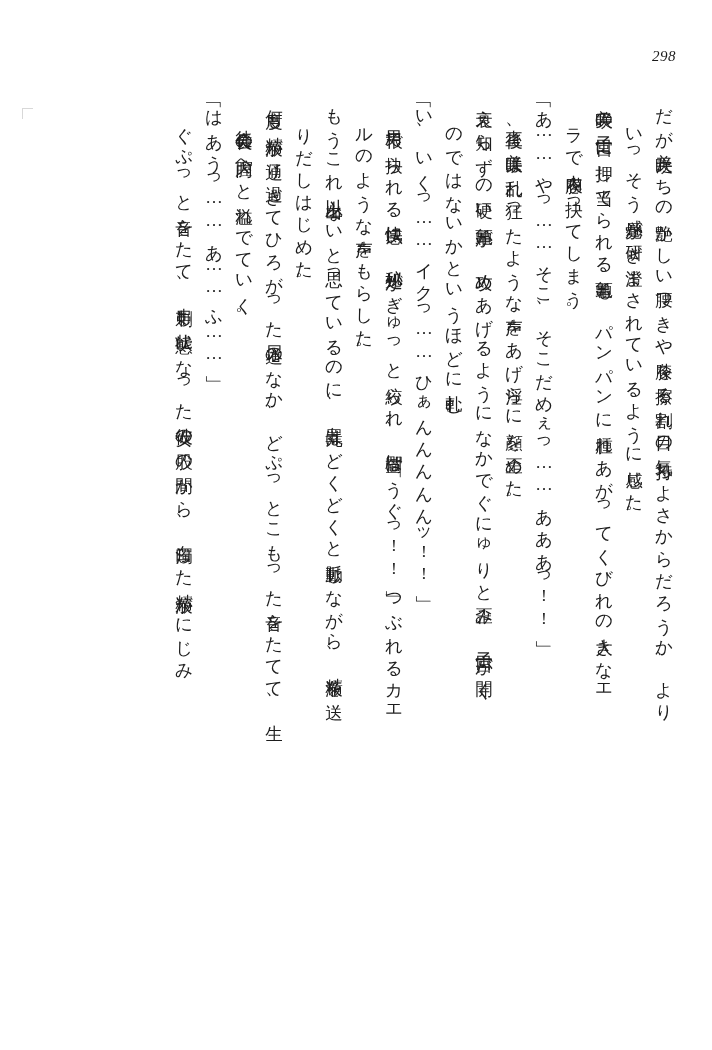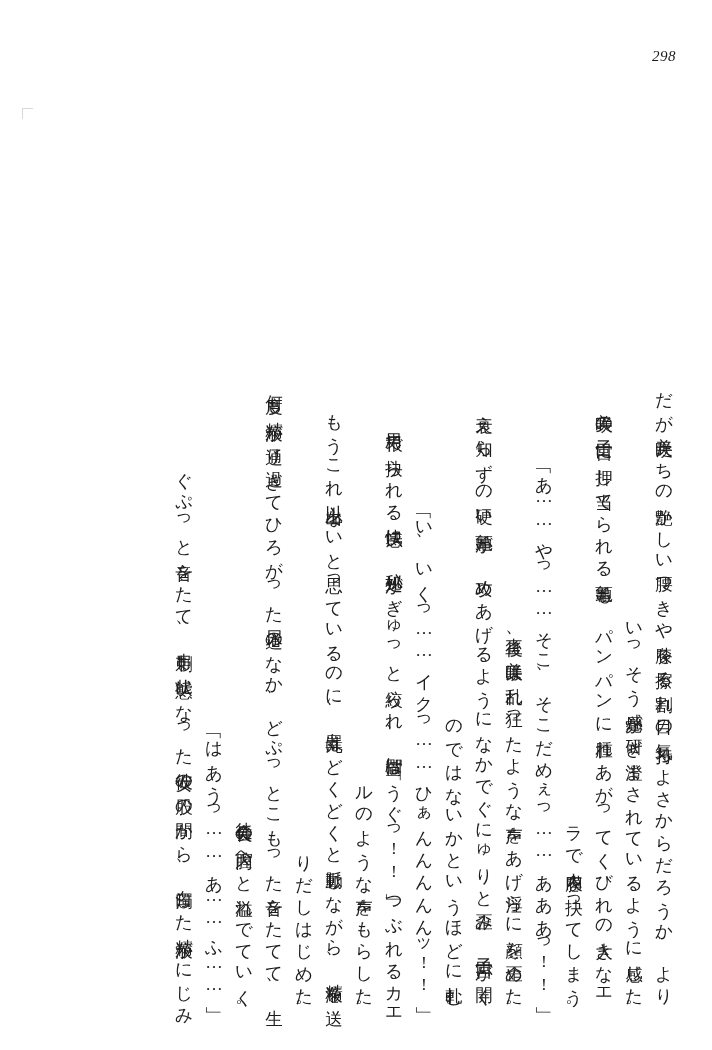--- a/index.html
+++ b/index.html
@@ -10,21 +10,20 @@
   body {
     font-family: "Liberation Serif", "DejaVu Serif", serif;
   }
   .page {
     position: relative;
     width: 712px;
     height: 1046px;
     background: #ffffff;
     overflow: hidden;
     box-sizing: border-box;
-    text-align: right;
   }
   .page-number {
     position: absolute;
     top: 48px;
     right: 36px;
     font-family: "Liberation Serif", "DejaVu Serif", serif;
     font-size: 15px;
     font-style: italic;
     color: #1a1a1a;
     letter-spacing: 0.5px;

